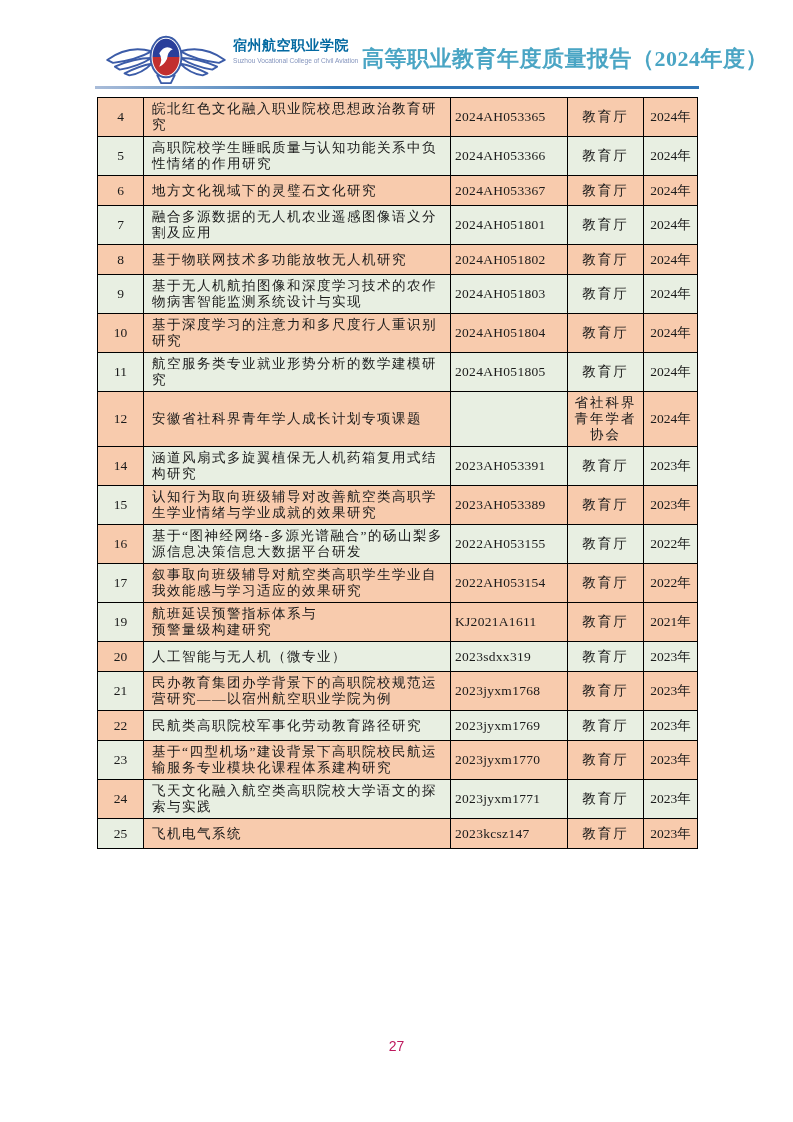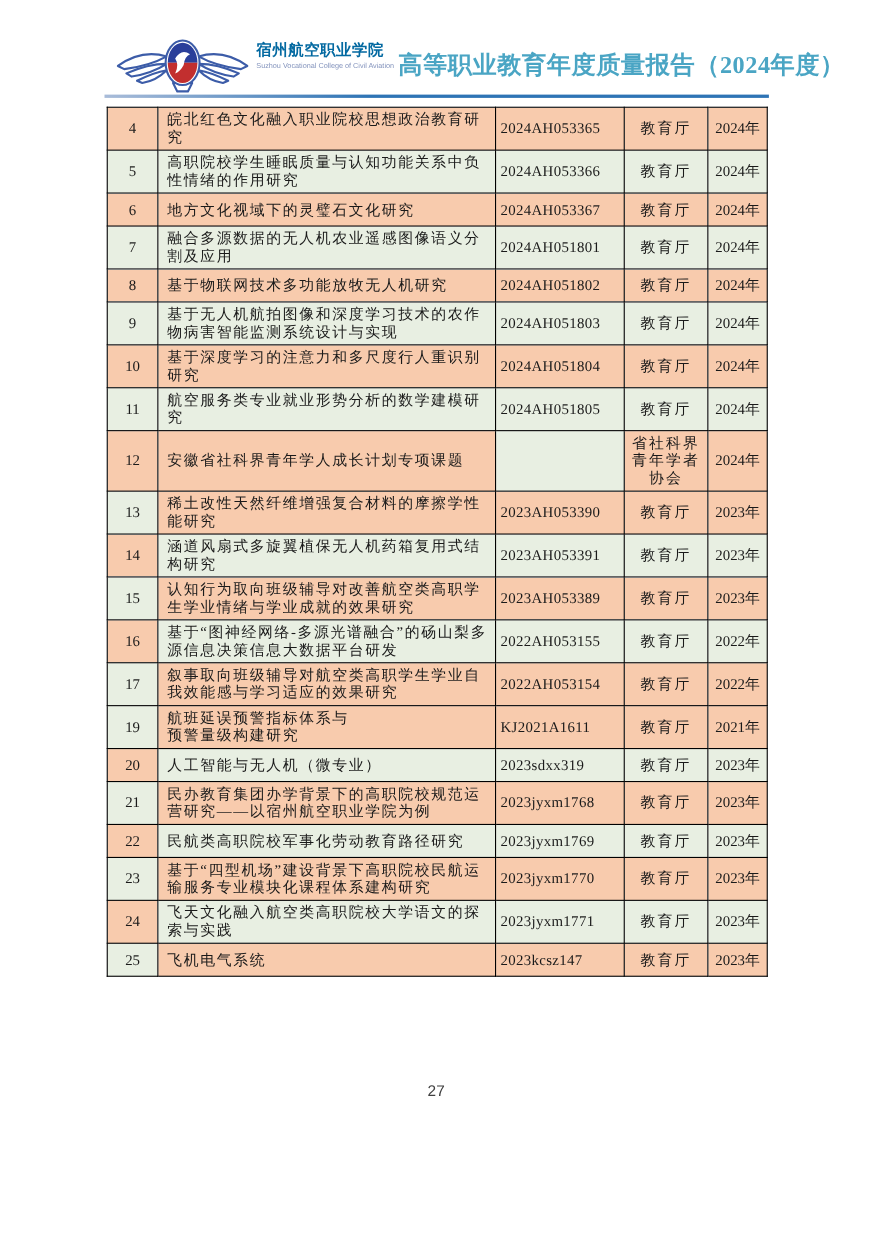--- a/index.html
+++ b/index.html
@@ -54,24 +54,24 @@
   .projects-table tr { height:30px; }
   td.num  { text-align:center; }
   td.title{ text-align:left; padding-left:8px; letter-spacing:1.5px; white-space:pre-wrap; }
   td.code { text-align:left; letter-spacing:0.3px; }
   td.dept { text-align:center; letter-spacing:2px; }
   td.year { text-align:center; }
   .bg-peach { background:#f8cbad; }
   .bg-green { background:#e8efe2; }
   
   .page-number {
-    position:absolute; left:0; top:983px; width:793px;
+    position:absolute; left:0; top:1038px; width:793px;
     text-align:center; font-size:14px;
     font-family:"Liberation Sans","DejaVu Sans",sans-serif;
-    color:#404040;
+    color:#be185d;
   }
 </style>
 </head>
 <body>
 
 <div class="header">
   <svg class="logo" viewBox="0 0 130 56" xmlns="http://www.w3.org/2000/svg">
 
     <g fill="#ffffff" stroke="#3c5ca8" stroke-width="2" stroke-linejoin="round">
       <path d="M4,29 Q26,13 50,20 Q34,29 10,32 Z"></path>
@@ -165,27 +165,20 @@
         <td class="year bg-green">2024年</td>
       </tr>
       <tr>
         <td class="num bg-peach">12</td>
         <td class="title bg-peach">安徽省社科界青年学人成长计划专项课题</td>
         <td class="code bg-green"></td>
         <td class="dept bg-peach">省社科界青年学者协会</td>
         <td class="year bg-peach">2024年</td>
       </tr>
       <tr>
-        <td class="num bg-green">13</td>
-        <td class="title bg-peach">稀土改性天然纤维增强复合材料的摩擦学性能研究</td>
-        <td class="code bg-peach">2023AH053390</td>
-        <td class="dept bg-peach">教育厅</td>
-        <td class="year bg-peach">2023年</td>
-      </tr>
-      <tr>
         <td class="num bg-peach">14</td>
         <td class="title bg-green">涵道风扇式多旋翼植保无人机药箱复用式结构研究</td>
         <td class="code bg-green">2023AH053391</td>
         <td class="dept bg-green">教育厅</td>
         <td class="year bg-green">2023年</td>
       </tr>
       <tr>
         <td class="num bg-green">15</td>
         <td class="title bg-peach">认知行为取向班级辅导对改善航空类高职学生学业情绪与学业成就的效果研究</td>
         <td class="code bg-peach">2023AH053389</td>

